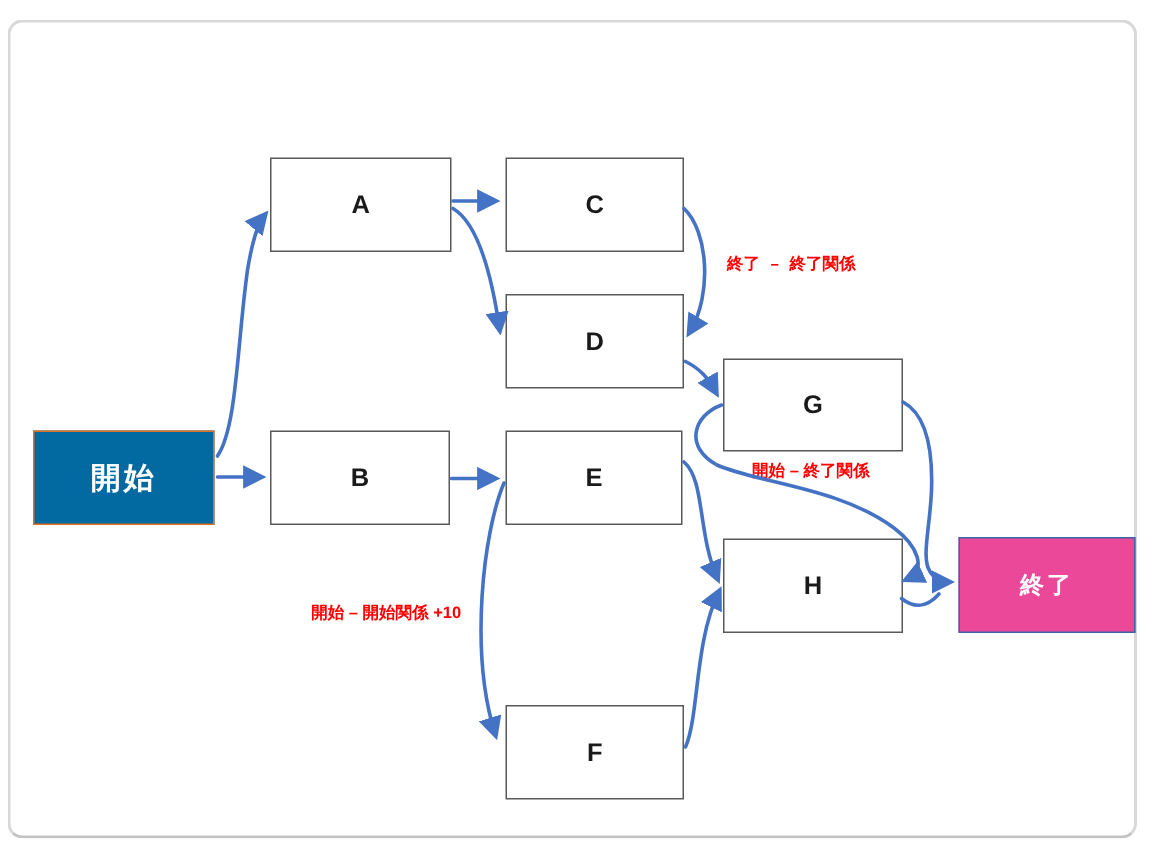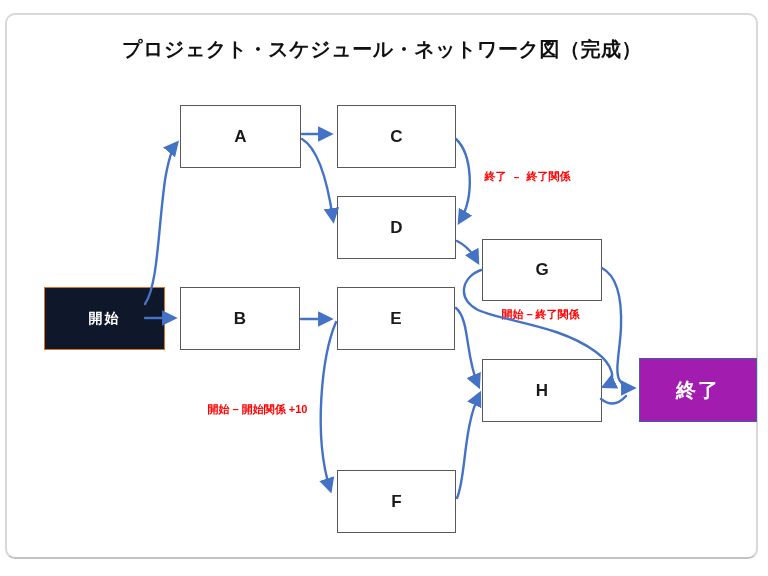--- a/index.html
+++ b/index.html
@@ -44,32 +44,31 @@
     align-items: center;
     justify-content: center;
     background: #ffffff;
     border: 1.6px solid #595959;
     box-sizing: border-box;
     font-weight: bold;
     font-size: 17px;
     color: #1a1a1a;
   }
   .node-start {
-    background: #0f172a;
+    background: #0369a1;
     border: 1.6px solid #e0701f;
     color: #ffffff;
-    font-size: 14px;
+    font-size: 20px;
     letter-spacing: 2px;
-    margin-left: 22px;
   }
   .node-end {
-    background: #a21caf;
+    background: #ec4899;
     border: 1.6px solid #3a63ab;
     color: #ffffff;
-    font-size: 20px;
+    font-size: 16px;
     letter-spacing: 2px;
   }
   .rel-label {
     position: absolute;
     color: #FF0000;
     font-weight: bold;
     font-size: 11px;
     line-height: 1.2;
     text-align: center;
     white-space: nowrap;
@@ -84,21 +83,20 @@
     z-index: 5;
   }
 </style>
 </head>
 <body>
 
 <div class="stage">
 
   <div class="canvas"></div>
 
-  <div class="diagram-title">プロジェクト・スケジュール・ネットワーク図（完成）</div>
 
   <div class="node node-start" style="left:22px; top:287px; width:121px; height:63px;">
     <span>開始</span>
   </div>
 
   <div class="node" style="left:180px; top:105px; width:121px; height:63px;">
     <span>A</span>
   </div>
 
   <div class="node" style="left:337px; top:105px; width:119px; height:63px;">

